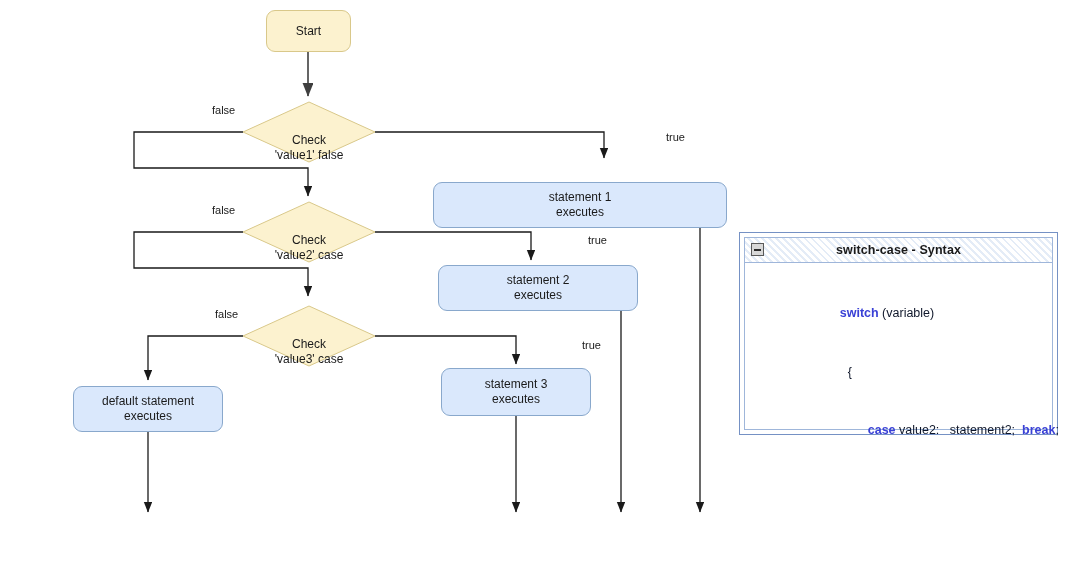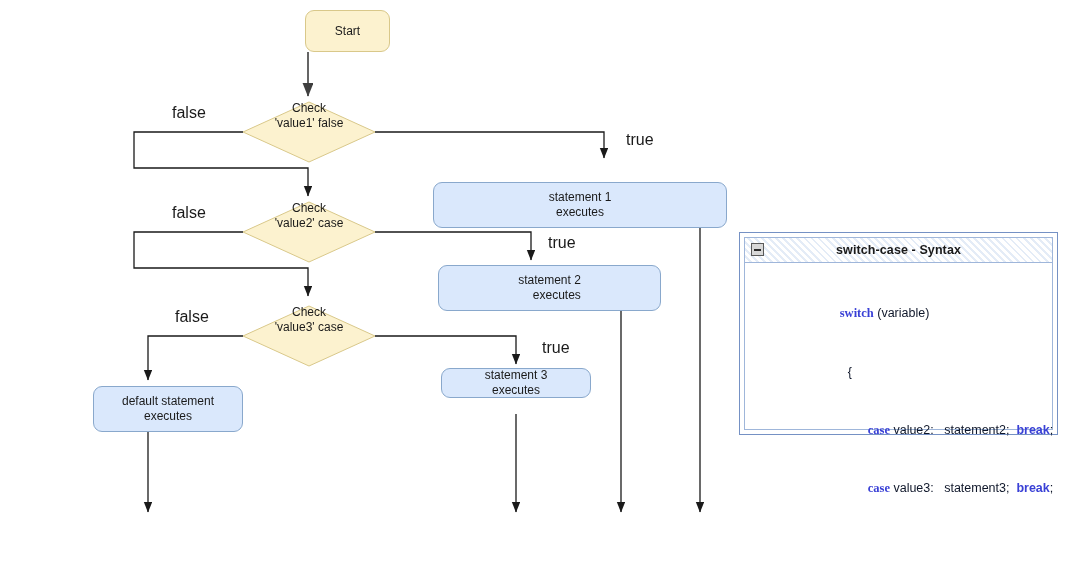--- a/index.html
+++ b/index.html
@@ -37,49 +37,49 @@
   }
   .proc {
     background: #dae8fc;
     border: 1px solid #89a8cc;
     border-radius: 9px;
   }
   .term {
     background: #fcf2cf;
     border: 1px solid #d9c88a;
     border-radius: 9px;
-    margin-left: 39px;
   }
   .diamond-wrap {
     position: absolute;
   }
   .diamond-wrap svg {
     position: absolute;
     left: 0;
     top: 0;
   }
   .diamond-label {
     position: absolute;
     left: 0;
     top: 0;
     width: 100%;
     height: 100%;
     display: flex;
-    align-items: flex-start;
+    align-items: flex-end;
     justify-content: center;
     text-align: center;
     font-size: 12px;
     color: #1a1a1a;
     line-height: 1.25;
   }
   .edge-label {
     position: absolute;
-    font-size: 16px;
+    font-size: 11px;
     color: #1a1a1a;
     white-space: nowrap;
+    margin-left: 40px;
   }
 
   
   #syntax-panel {
     position: absolute;
     left: 739px;
     top: 232px;
     width: 319px;
     height: 203px;
     box-sizing: border-box;
@@ -140,21 +140,21 @@
     flex: 1;
     padding: 22px 0 0 60px;
     font-family: "Liberation Sans", sans-serif;
     font-size: 12.5px;
     color: #333333;
   }
   .code-line {
     white-space: pre;
     line-height: 1.55;
   }
-  .kw { color: #3a41d6; font-weight: bold; font-family: Liberation Serif, serif; }
+  .kw { color: #3a41d6; font-weight: bold; }
   .kw2 { color: #3a41d6; font-weight: bold; }
   .pl { color: #0f172a; margin-top: 8px; }
 </style>
 </head>
 <body>
 
 <div id="stage">
 
   <svg id="edges" viewBox="0 0 1067 580">
     <defs>
@@ -232,35 +232,35 @@
     </div>
   </div>
 
   <div class="node proc" style="left:433px; top:161px; width:294px; height:46px;margin-top:21px;">
     <div>
       <div>statement 1</div>
       <div>executes</div>
     </div>
   </div>
 
-  <div class="node proc" style="left:438px; top:265px; width:223px; height:46px;text-align:right;">
+  <div class="node proc" style="left:438px; top:265px; width:200px; height:46px;">
     <div>
       <div>statement 2</div>
       <div>executes</div>
     </div>
   </div>
 
-  <div class="node proc" style="left:441px; top:368px; width:150px; height:30px;">
+  <div class="node proc" style="left:441px; top:368px; width:150px; height:48px;">
     <div>
       <div>statement 3</div>
       <div>executes</div>
     </div>
   </div>
 
-  <div class="node proc" style="left:73px; top:386px; width:150px; height:46px;margin-left:20px;">
+  <div class="node proc" style="left:73px; top:386px; width:150px; height:46px;">
     <div>
       <div>default statement</div>
       <div>executes</div>
     </div>
   </div>
 
 
   <div class="edge-label" style="left:172px; top:104px;">false</div>
   <div class="edge-label" style="left:172px; top:204px;">false</div>
   <div class="edge-label" style="left:175px; top:308px;">false</div>
@@ -287,21 +287,18 @@
 
         <div class="code-line" style="padding-left:8px;">
           <span class="pl">{</span>
         </div>
 
 
         <div class="code-line" style="padding-left:28px;">
           <span class="kw">case</span><span class="pl"> value2:   statement2;  </span><span class="kw2">break</span><span class="pl">;</span>
         </div>
 
-        <div class="code-line" style="padding-left:28px;">
-          <span class="kw">case</span><span class="pl"> value3:   statement3;  </span><span class="kw2">break</span><span class="pl">;</span>
-        </div>
 
       </div>
     </div>
   </div>
 
 </div>
 
 </body></html>

